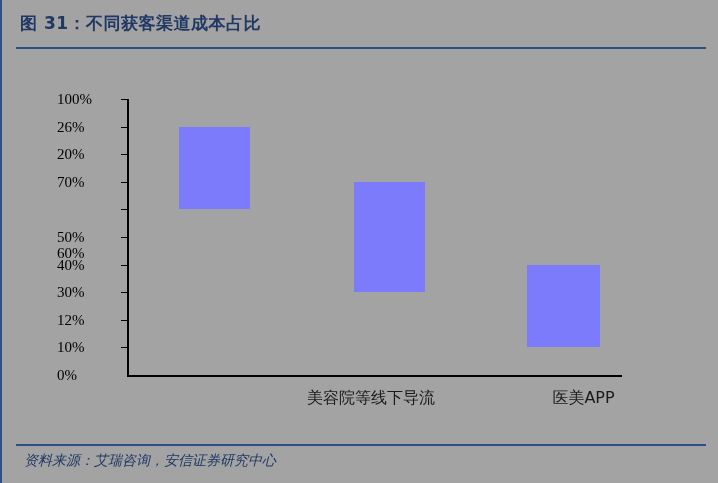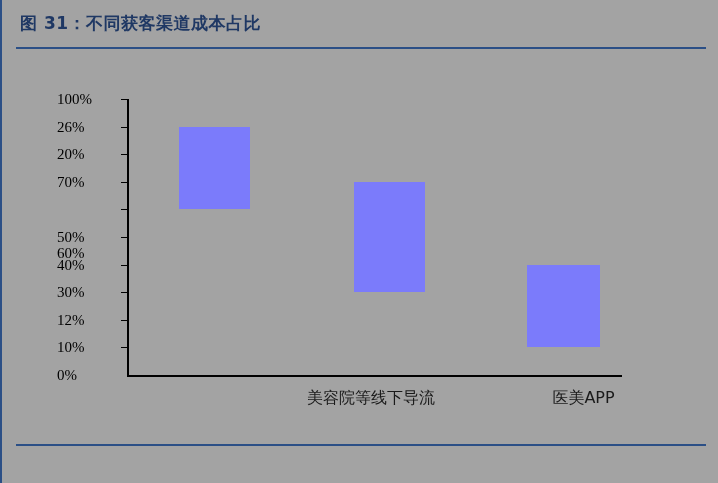--- a/index.html
+++ b/index.html
@@ -199,14 +199,15 @@
     <div class="range-bar" style="left:177px; top:126.6px; width:71px; height:82.8px;"></div>
     <div class="range-bar" style="left:352px; top:181.8px; width:71px; height:110.4px;"></div>
     <div class="range-bar" style="left:525px; top:264.6px; width:73px; height:82.8px;"></div>
 
     <div class="cat-label" style="left:273px; width:192px;">美容院等线下导流</div>
     <div class="cat-label" style="left:510px; width:143px;">医美APP</div>
 
   </div>
 
   <div id="footer-rule"></div>
+  <div id="source-note">资料来源：艾瑞咨询，安信证券研究中心</div>
 
 </div>
 
 </body></html>

